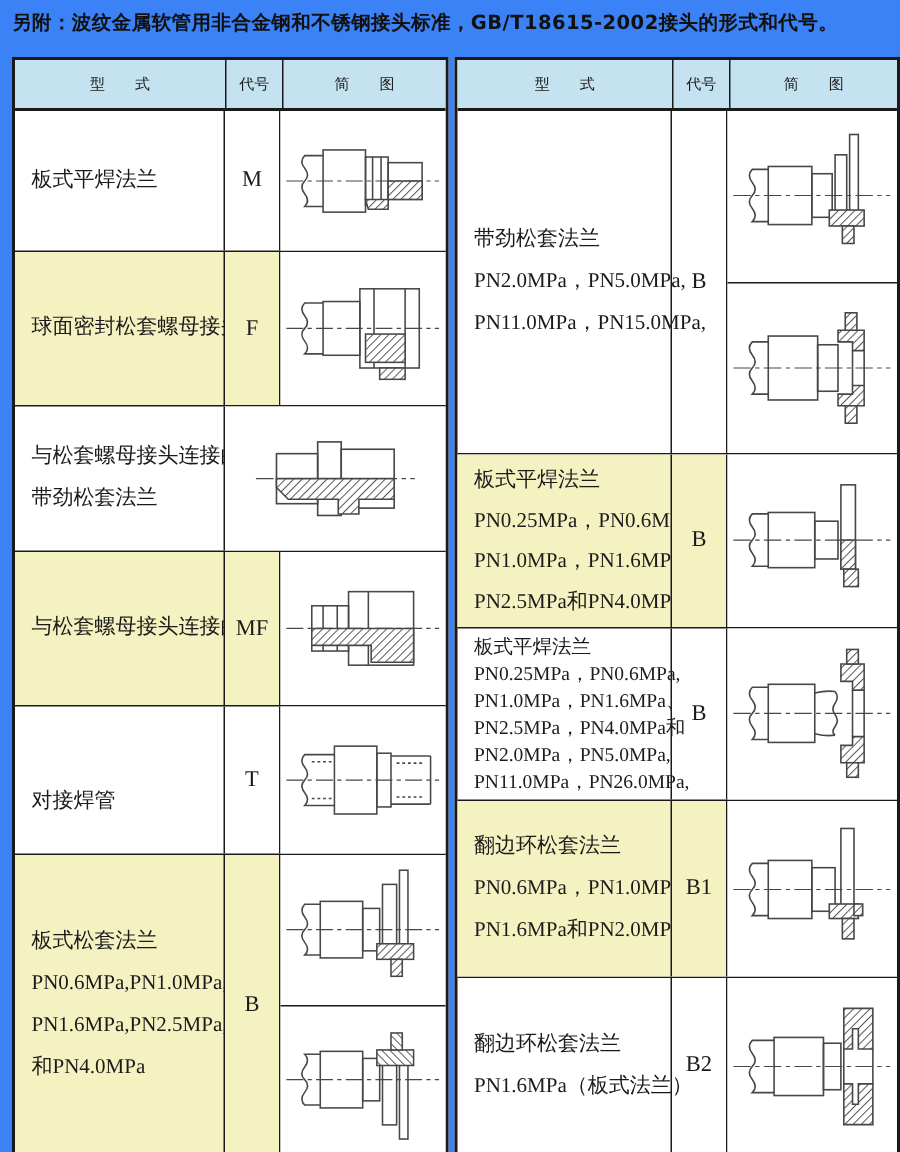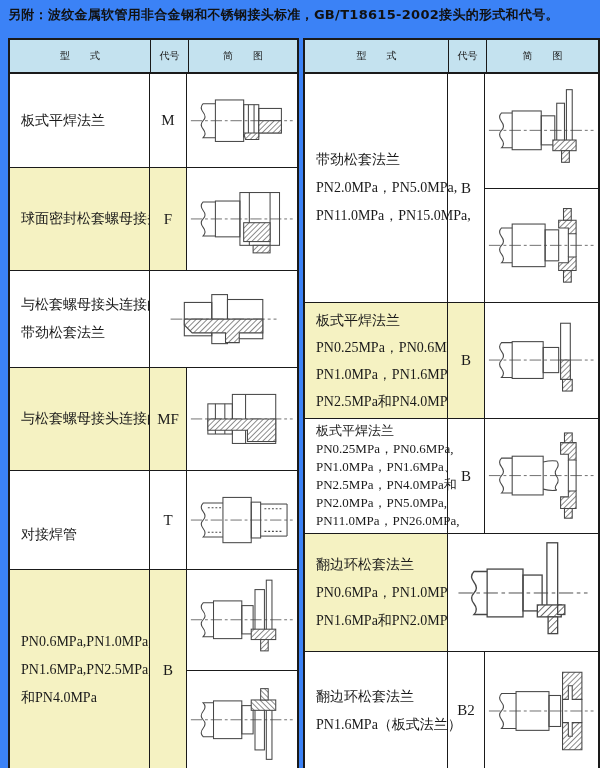--- a/index.html
+++ b/index.html
@@ -151,20 +151,21 @@
                   <line x1="76" y1="63" x2="104" y2="63" stroke="#474747" stroke-width="1.1" fill="none"></line>
                   <line x1="104" y1="29" x2="104" y2="63" stroke="#474747" stroke-width="1.1" fill="none"></line>
                   <line x1="80" y1="34" x2="100" y2="34" stroke="#474747" stroke-width="1.1" fill="none" stroke-dasharray="2 2"></line>
                   <line x1="80" y1="58" x2="100" y2="58" stroke="#474747" stroke-width="1.1" fill="none" stroke-dasharray="2 2"></line>
                 </svg>
               </div>
             </div>
           </div>
           <div class="trow" style="height: 200px;">
             <div class="c type hl">
+              <div class="line" style="line-height: 28px;">板式松套法兰</div>
               <div class="line" style="line-height: 28px;">PN0.6MPa,PN1.0MPa,</div>
               <div class="line" style="line-height: 28px;">PN1.6MPa,PN2.5MPa,</div>
               <div class="line" style="line-height: 28px;">和PN4.0MPa</div>
             </div>
             <div class="c code hl">B</div>
             <div class="c diag">
               <div class="dwrap split">
                 <svg viewBox="0 0 112 92" preserveAspectRatio="xMidYMid meet">
                   <line x1="2" y1="46" x2="110" y2="46" stroke="#474747" stroke-width="0.8" stroke-dasharray="12 3 3 3"></line>
                   <path d="M26 28 H15 q-4 4 0 9 t0 9 t0 9 t0 9 H26" stroke="#474747" stroke-width="1.1" fill="none"></path>
@@ -288,20 +289,21 @@
                 </svg>
               </div>
             </div>
           </div>
           <div class="trow" style="height: 117px;">
             <div class="c type hl">
               <div class="line" style="line-height: 28px;">翻边环松套法兰</div>
               <div class="line" style="line-height: 28px;">PN0.6MPa，PN1.0MPa,</div>
               <div class="line" style="line-height: 28px;">PN1.6MPa和PN2.0MPa,</div>
             </div>
+            <div class="c code hl">B1</div>
             <div class="c diag">
               <div class="dwrap">
                 <svg viewBox="0 0 112 92" preserveAspectRatio="xMidYMid meet">
                   <line x1="2" y1="46" x2="110" y2="46" stroke="#474747" stroke-width="0.8" stroke-dasharray="12 3 3 3"></line>
                   <path d="M26 28 H15 q-4 4 0 9 t0 9 t0 9 t0 9 H26" stroke="#474747" stroke-width="1.1" fill="none"></path>
                   <rect x="26" y="26" width="30" height="40" stroke="#474747" stroke-width="1.1" fill="none"></rect>
                   <rect x="56" y="31" width="16" height="30" stroke="#474747" stroke-width="1.1" fill="none"></rect>
                   <rect x="76" y="4" width="9" height="56" stroke="#474747" stroke-width="1.1" fill="none"></rect>
                   <rect x="68" y="56" width="20" height="10" stroke="#474747" stroke-width="1.1" fill="url(#hatch)"></rect>
                   <rect x="77" y="66" width="8" height="14" stroke="#474747" stroke-width="1.1" fill="url(#hatch)"></rect>

